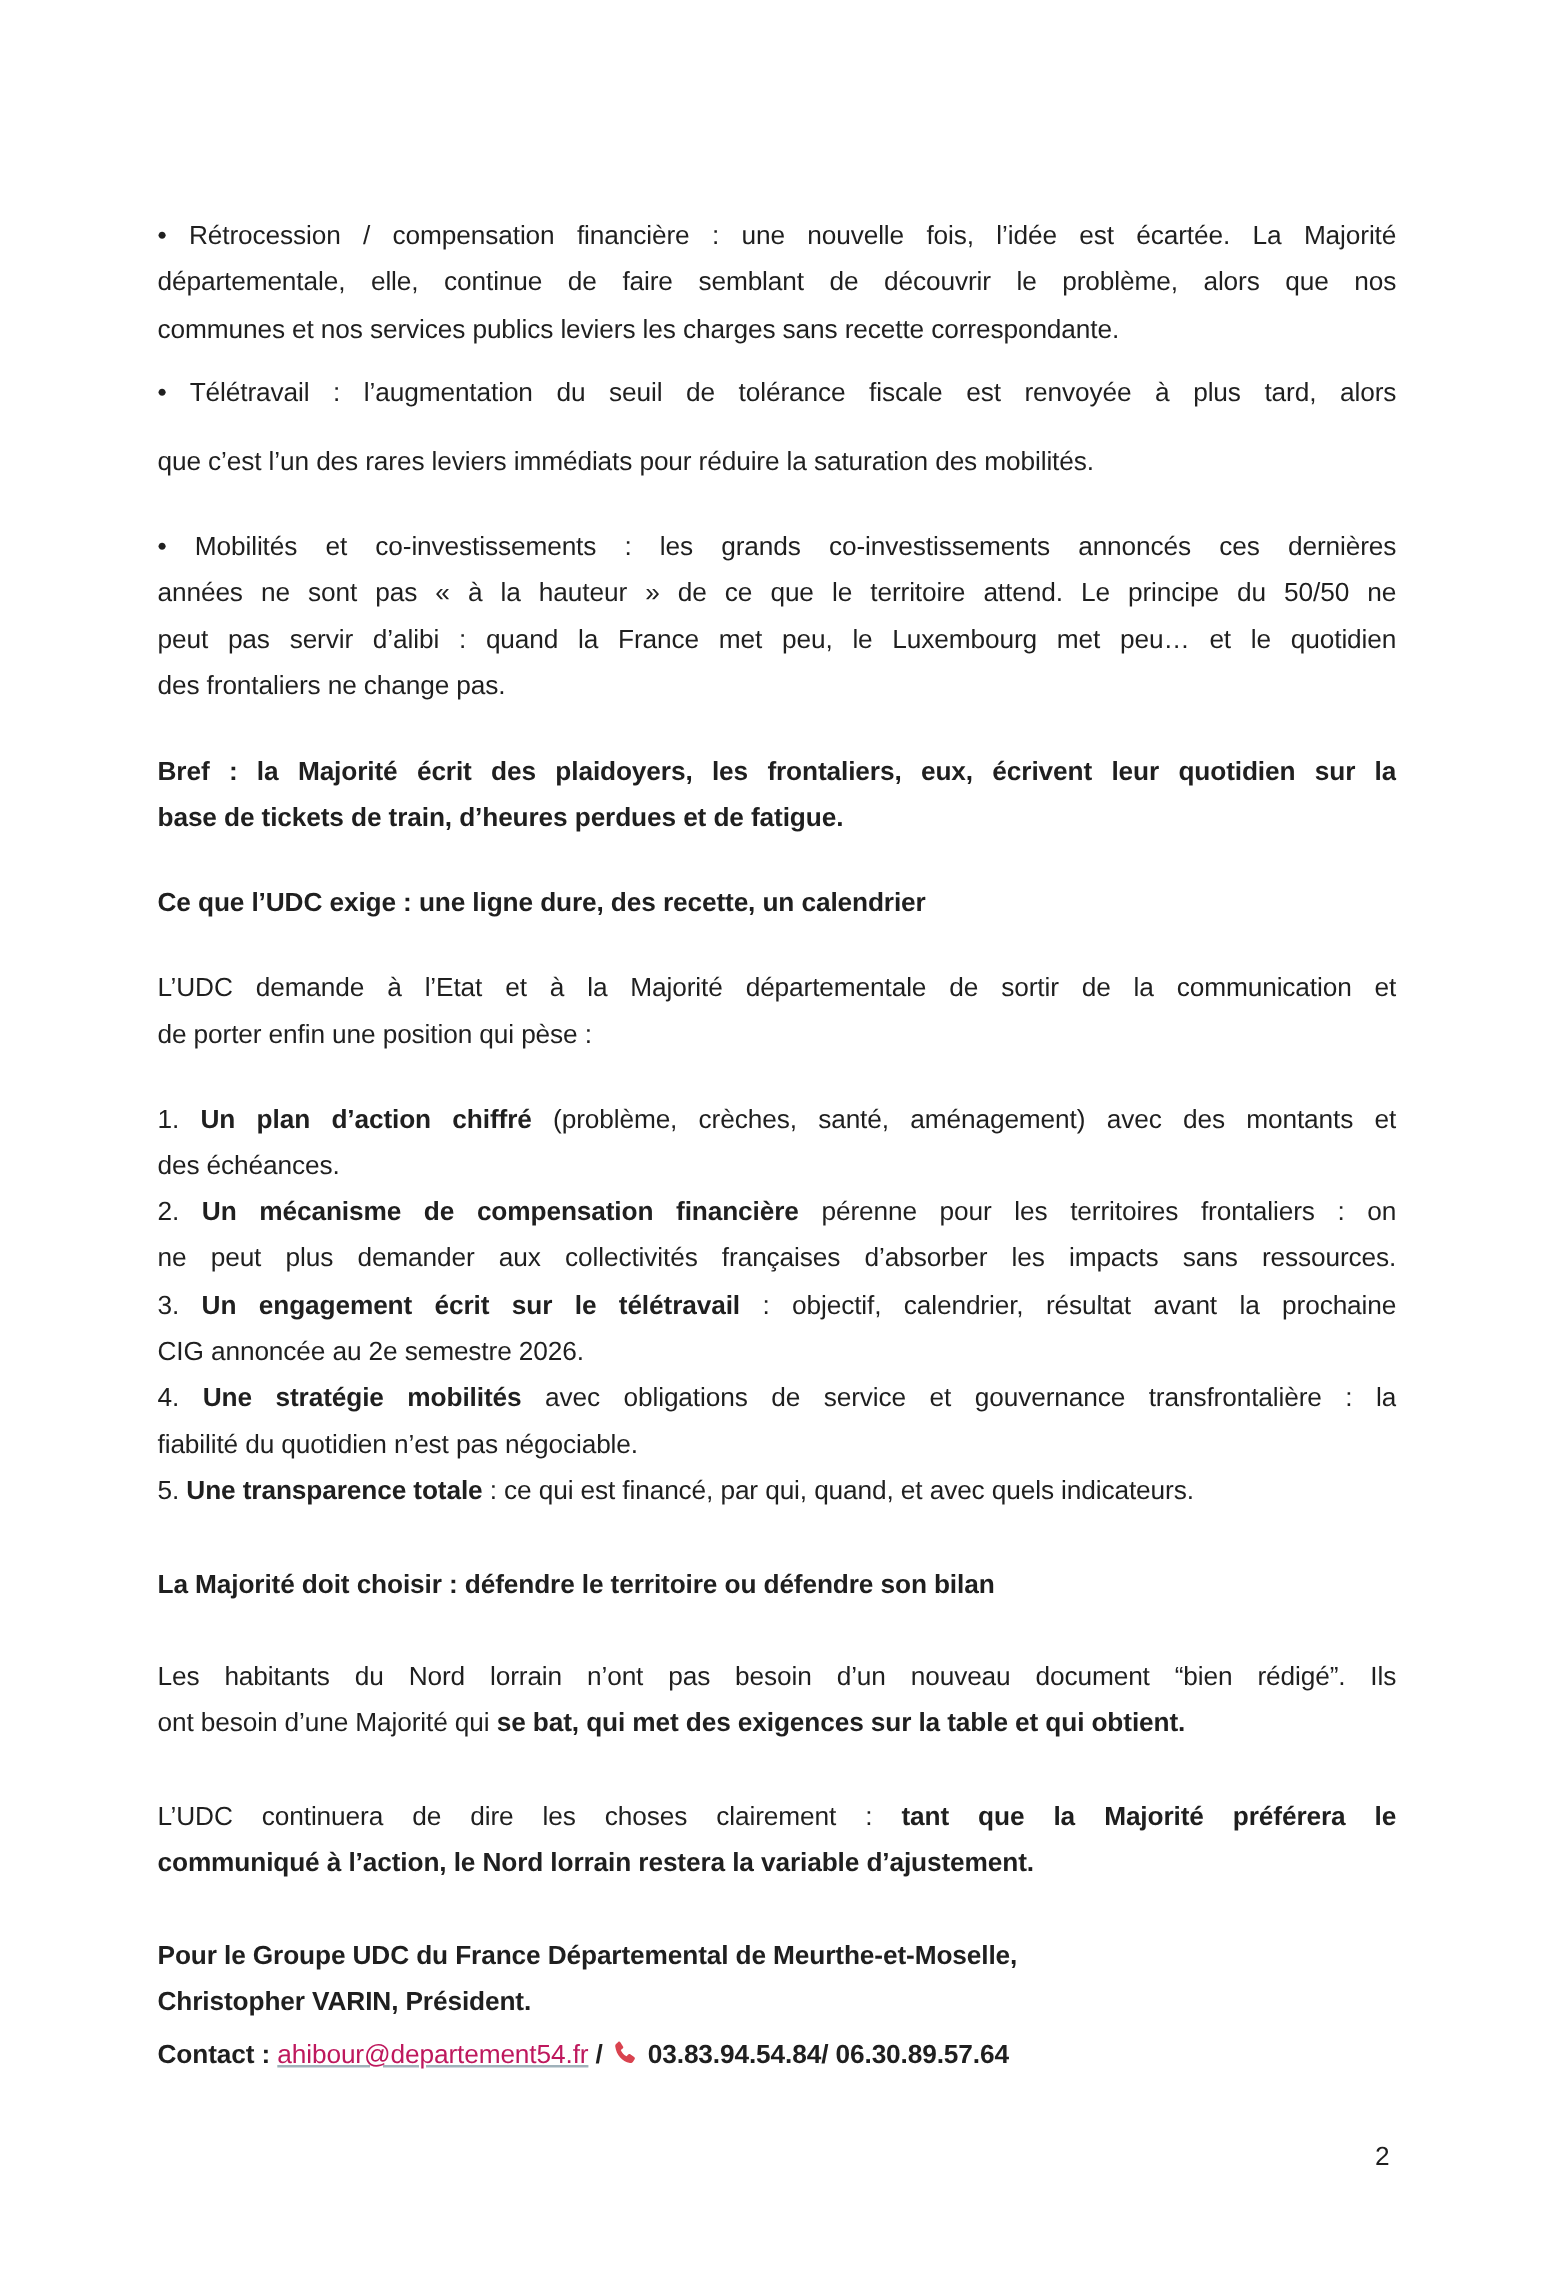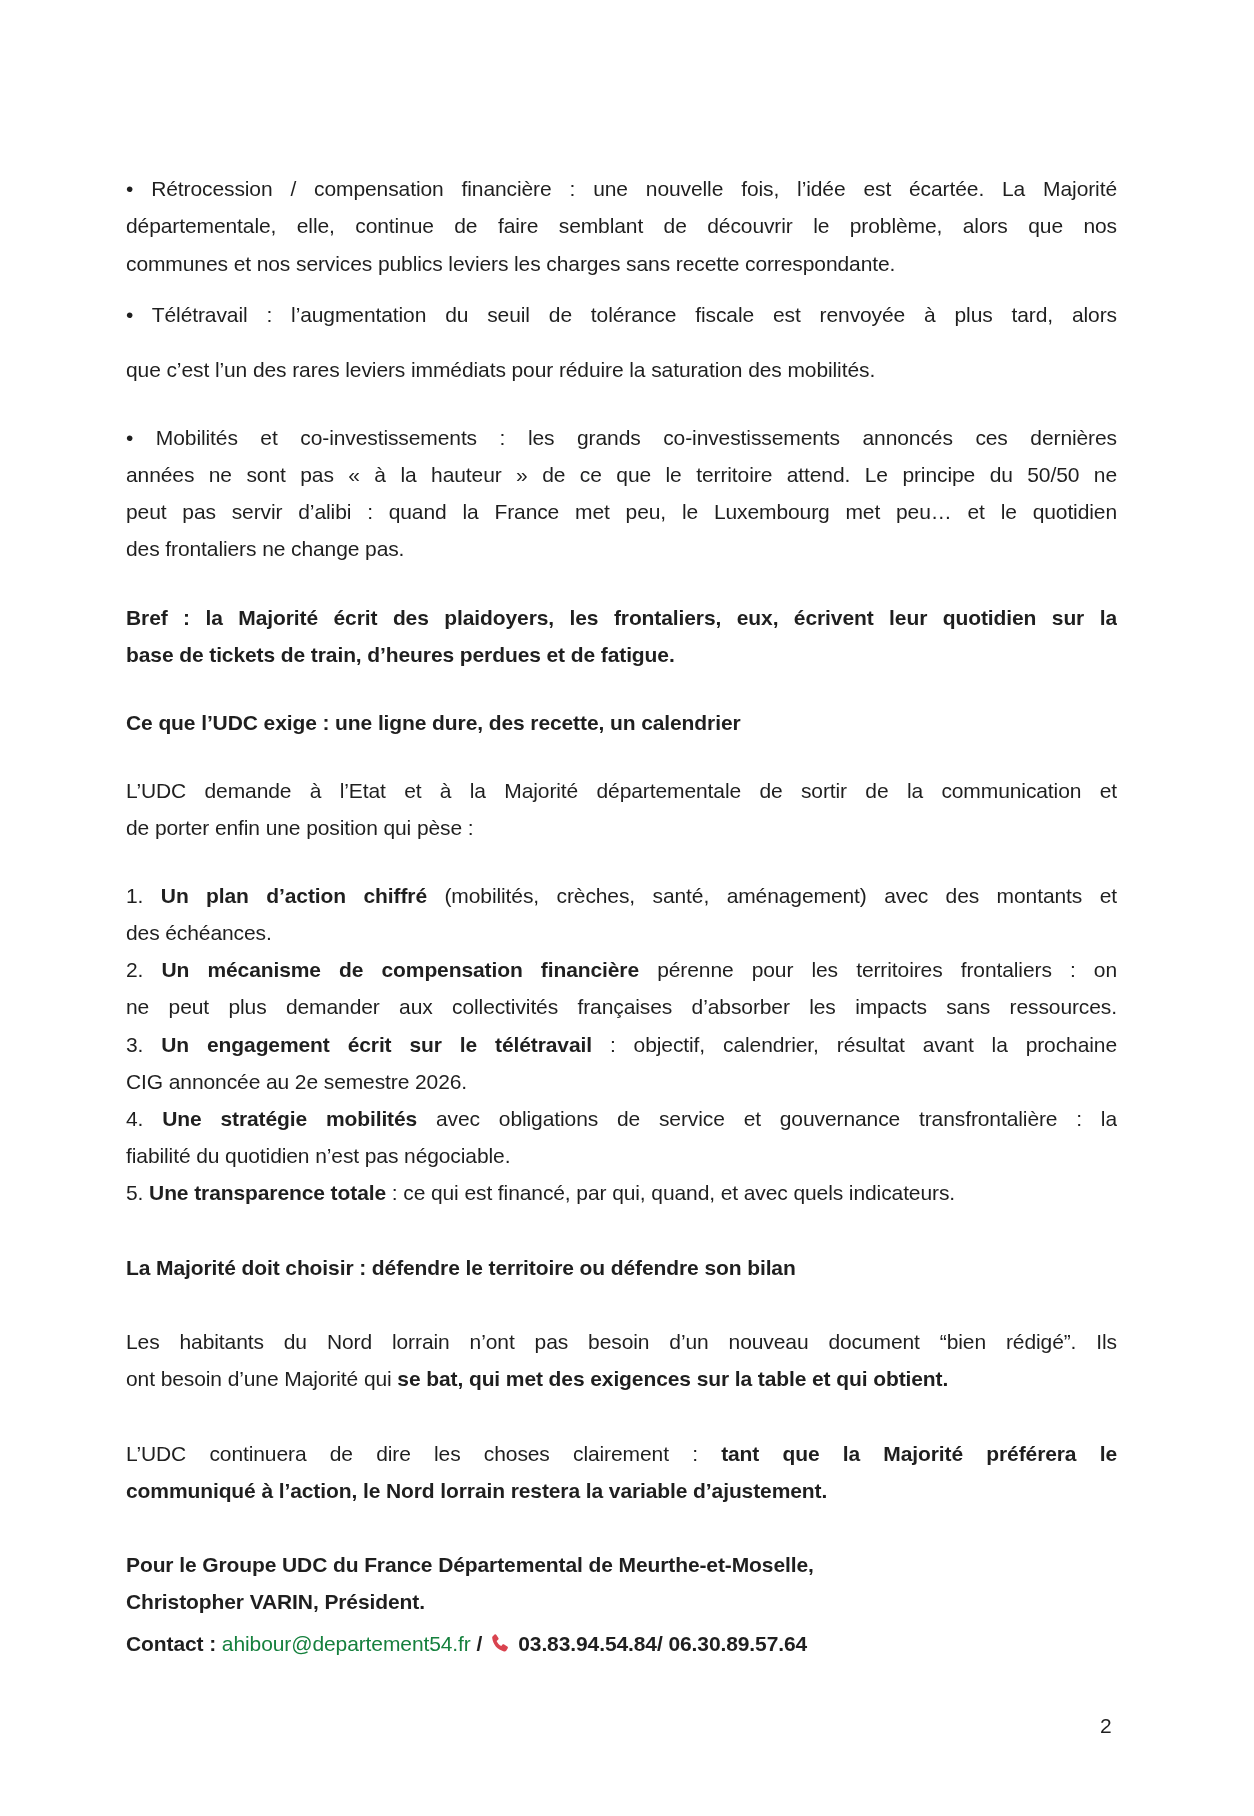--- a/index.html
+++ b/index.html
@@ -6,21 +6,21 @@
   body { width: 1254px; height: 1816px; position: relative; overflow: hidden; }
   .page { position: absolute; left: 0; top: 0; width: 1254px; height: 1816px; background: #fff; }
   .ln {
     position: absolute; left: 126px; width: 991px;
     font-family: "Liberation Sans", sans-serif;
     font-size: 21px; line-height: 30px; color: #1f1f1f;
     white-space: nowrap; letter-spacing: -0.1px;
   }
   .ln.j { text-align: justify; text-align-last: justify; white-space: normal; height: 30px; overflow: hidden; }
   .b { font-weight: bold; }
-  .email { color: #15803d; text-decoration-color: #9fb1ba; }
+  .email { color: #be185d; text-decoration: underline; text-decoration-color: #9fb1ba; }
   .phone-icon { display: inline-block; width: 24px; height: 24px; vertical-align: -5px; margin: 0 6px 0 6px; }
   .pagenum { position: absolute; left: 1100px; top: 1714px; font-family: "Liberation Sans", sans-serif; font-size: 21px; color: #1f1f1f; }
 </style>
 </head>
 <body>
 
 <div class="page">
 
   <div class="ln j" style="top:174px">• Rétrocession / compensation financière : une nouvelle fois, l’idée est écartée. La Majorité</div>
   <div class="ln j" style="top:211px">départementale, elle, continue de faire semblant de découvrir le problème, alors que nos</div>
@@ -36,21 +36,21 @@
 
   <div class="ln j b" style="top:603px">Bref : la Majorité écrit des plaidoyers, les frontaliers, eux, écrivent leur quotidien sur la</div>
   <div class="ln b" style="top:640px">base de tickets de train, d’heures perdues et de fatigue.</div>
 
   <div class="ln b" style="top:708px">Ce que l’UDC exige : une ligne dure, des recette, un calendrier</div>
 
   <div class="ln j" style="top:776px">L’UDC demande à l’Etat et à la Majorité départementale de sortir de la communication et</div>
   <div class="ln" style="top:813px">de porter enfin une position qui pèse :</div>
 
   <div class="ln j" style="top:881px">
-    <span>1.</span> <span class="b">Un plan d’action chiffré</span><span> (mobilités, crèches, santé, aménagement) avec des montants et</span>
+    <span>1.</span> <span class="b">Un plan d’action chiffré</span><span> (problème, crèches, santé, aménagement) avec des montants et</span>
   </div>
   <div class="ln" style="top:918px">des échéances.</div>
 
   <div class="ln j" style="top:955px">
     <span>2.</span> <span class="b">Un mécanisme de compensation financière</span><span> pérenne pour les territoires frontaliers : on</span>
   </div>
   <div class="ln j" style="top:992px">ne peut plus demander aux collectivités françaises d’absorber les impacts sans ressources.</div>
 
   <div class="ln j" style="top:1030px">
     <span>3.</span> <span class="b">Un engagement écrit sur le télétravail</span><span> : objectif, calendrier, résultat avant la prochaine</span>

